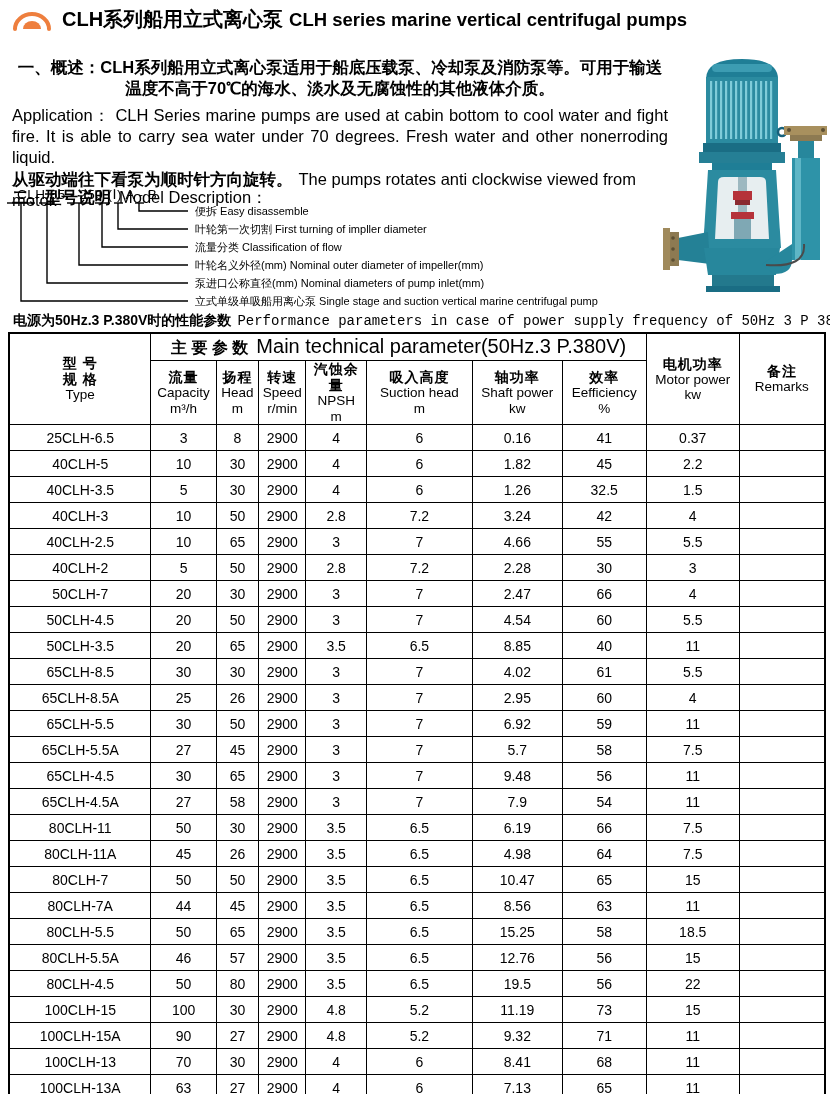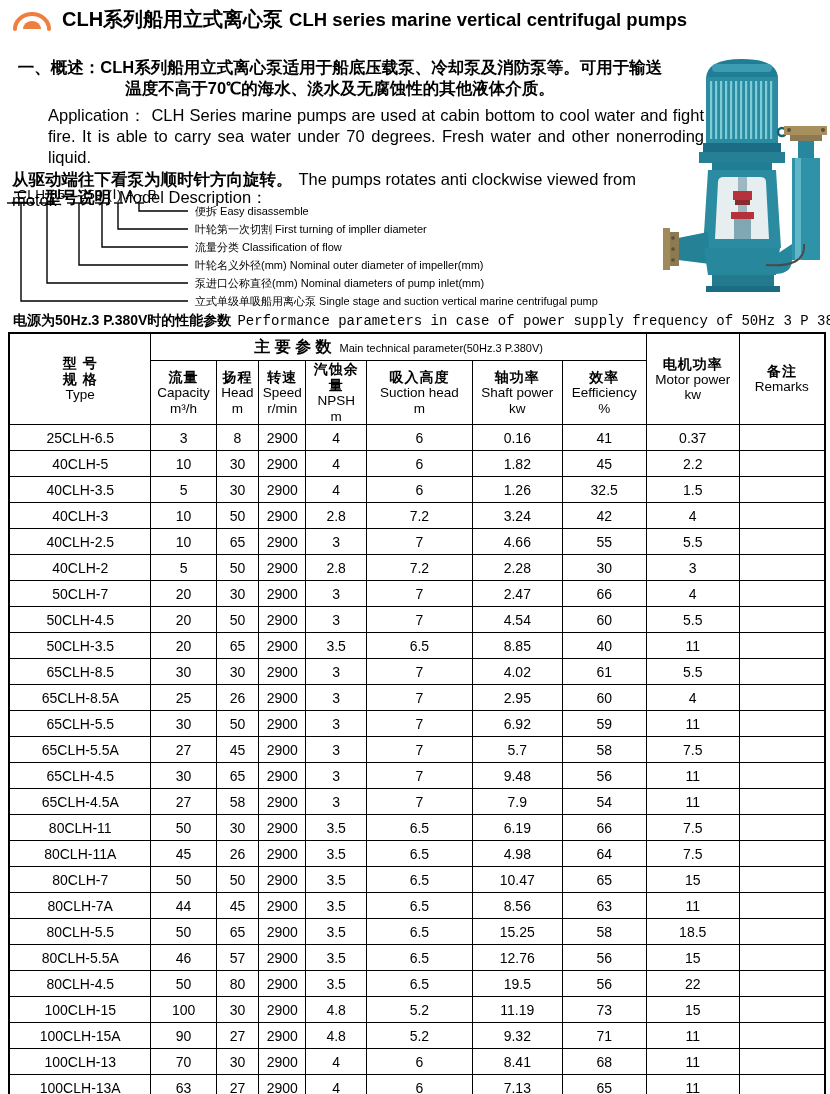--- a/index.html
+++ b/index.html
@@ -8,40 +8,40 @@
     font-family:"Liberation Sans",sans-serif;position:relative;overflow:hidden;
   }
   .abs{position:absolute;}
   
   .hdr{left:10px;top:6px;display:flex;align-items:center;gap:8px;}
   .title{font-size:20px;font-weight:bold;white-space:nowrap;}
   .title .en{font-size:18.5px;margin-left:6px;}
   
   .para{left:12px;width:656px;line-height:21px;font-size:16.5px;}
   .zh-b{font-weight:bold;text-align:center;}
-  .just{text-align:justify;margin-left:36px;}
+  .just{text-align:justify;}
   .note .en{margin-left:6px;}
   .mhead{font-size:16.5px;font-weight:bold;}
   .mhead .en{font-weight:normal;margin-left:8px;text-align:center;}
   
   .mcode{left:17px;top:186px;font-size:13.5px;letter-spacing:0.5px;white-space:nowrap;}
   .dlines{left:0;top:202px;}
   .dlabel{left:195px;font-size:11px;white-space:nowrap;line-height:18px;}
   
   .pump{left:654px;top:52px;}
   
   .caption{left:13px;top:312px;font-size:14px;white-space:nowrap;}
   .caption .en{margin-left:6px;font-weight:normal;font-family:Liberation Mono, monospace;}
   
   .tablewrap{left:8px;top:332px;}
   table{border-collapse:collapse;table-layout:fixed;width:818px;border:2px solid #000;background:#fff;}
   th,td{border:1px solid #000;text-align:center;vertical-align:middle;padding:0;overflow:hidden;}
   th{font-weight:normal;}
   .group-th{height:26px;font-size:16px;}
-  .group-th .en{font-weight:normal;margin-left:8px;font-size:11px;}
+  .group-th .en{font-weight:normal;margin-left:8px;font-size:20px;}
   .sub-row th{height:50px;}
   .hl-zh{font-weight:bold;font-size:14px;line-height:16px;letter-spacing:1px;}
   .hl-en{font-weight:normal;font-size:13.5px;line-height:15.5px;letter-spacing:0;}
   tbody td{height:25px;font-size:14px;}
 </style>
 </head>
 <body>
 
 <div class="abs hdr">
   <svg width="44" height="26" viewBox="0 0 44 26">

